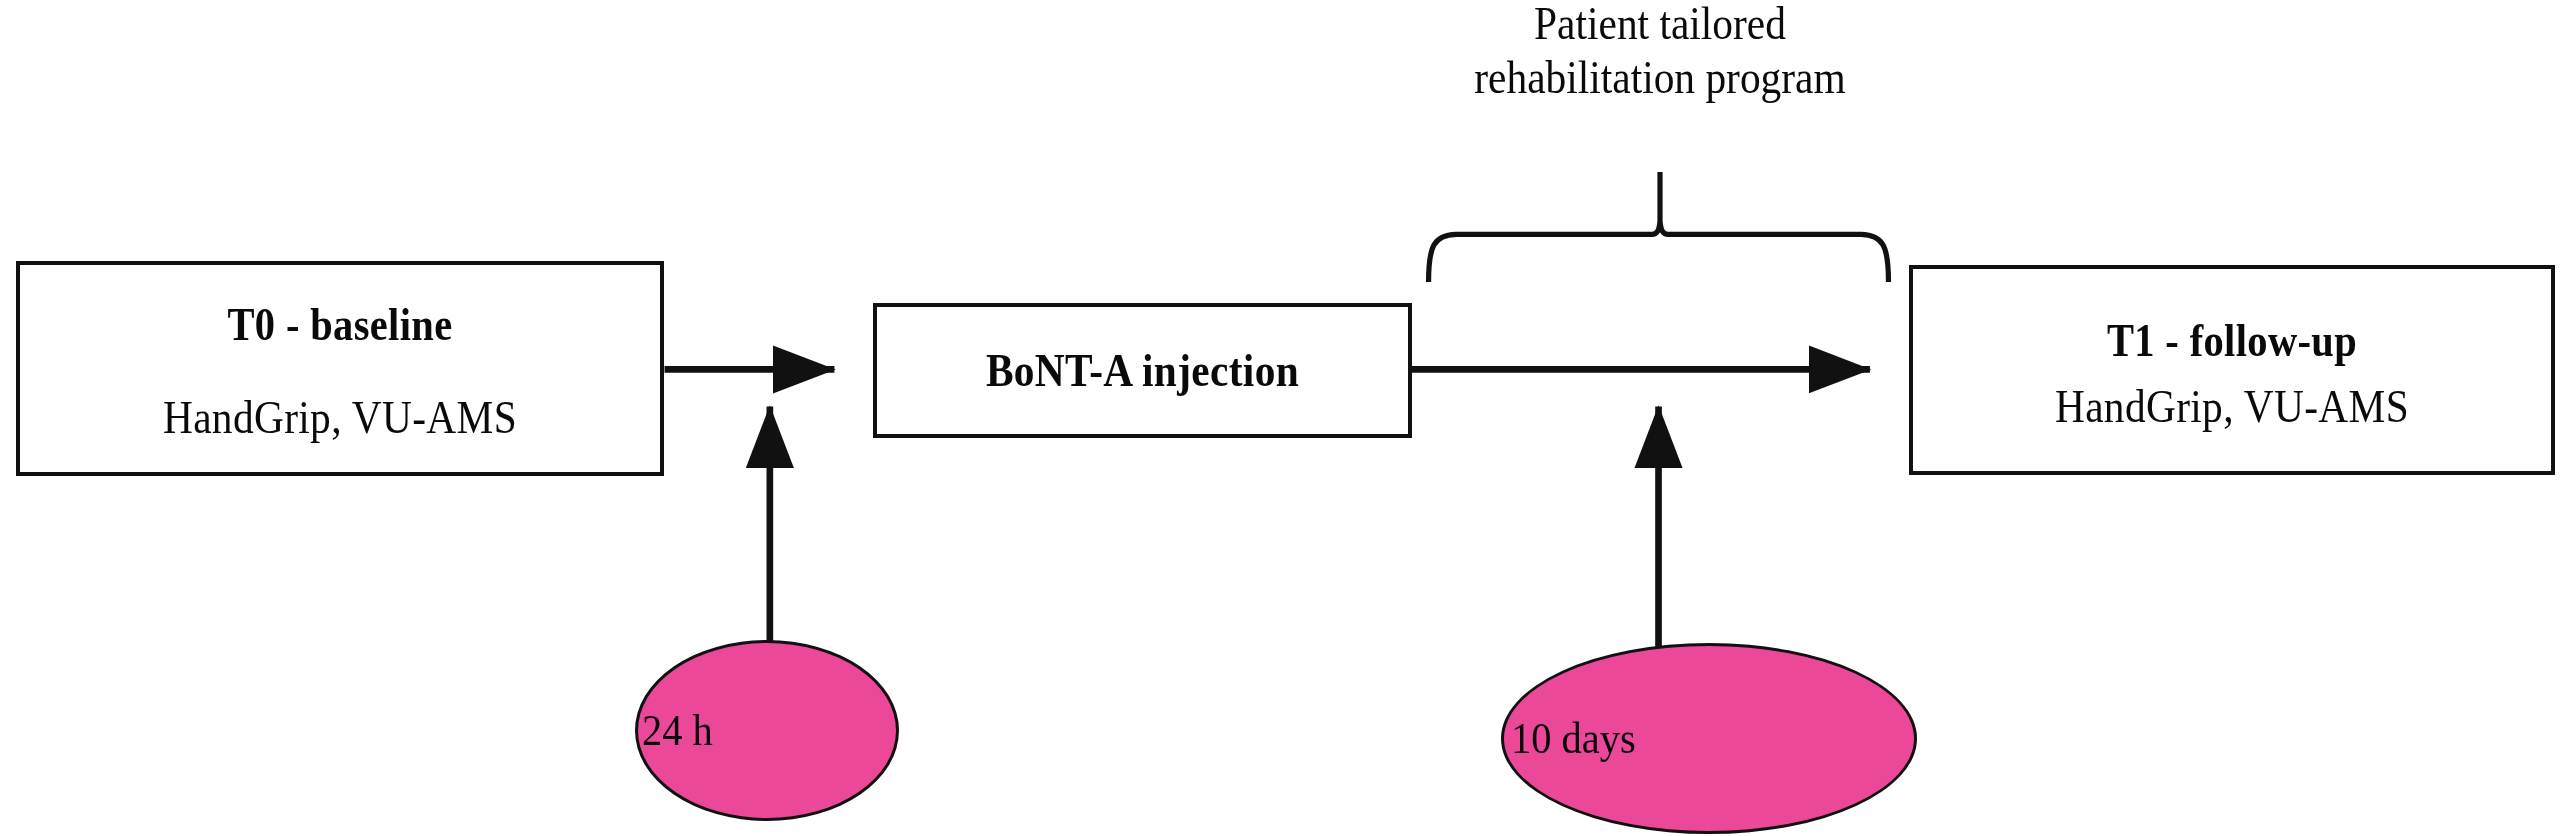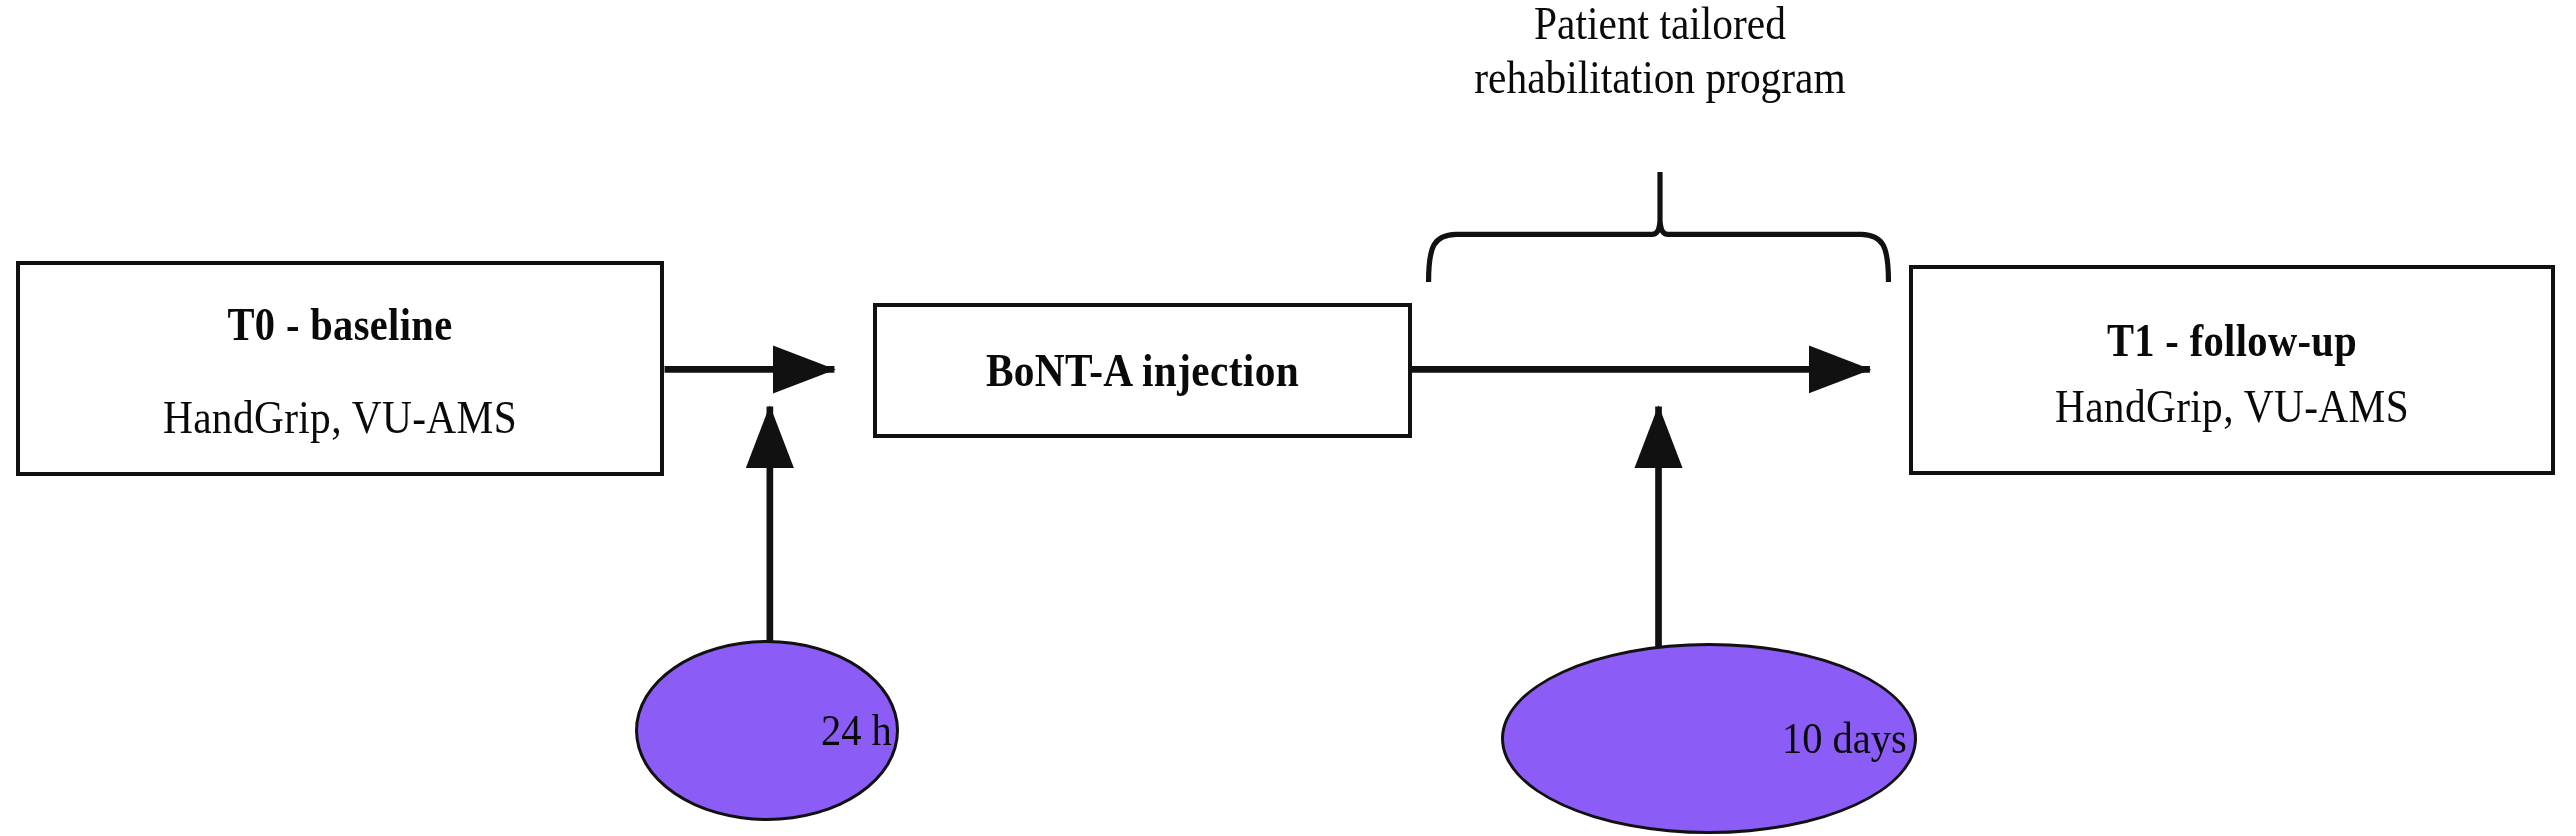--- a/index.html
+++ b/index.html
@@ -64,24 +64,24 @@
   }
   #box-t1 .line-1 { font-size: 46px; margin-bottom: 19.3px; }
   #box-t1 .line-2 { font-size: 47px; }
 
   
   .node-ellipse {
     position: absolute;
     box-sizing: border-box;
     border: 3.7px solid #111111;
     border-radius: 50%;
-    background: #8b5cf6;
+    background: #ec4899;
     display: flex;
     align-items: center;
-    justify-content: flex-end;
+    justify-content: flex-start;
     text-align: center;
     z-index: 4;
   }
   .node-ellipse .ell-label {
     font-size: 45px;
     line-height: 1;
     white-space: nowrap;
     transform: scaleX(0.9);
   }
   #ellipse-24h {

